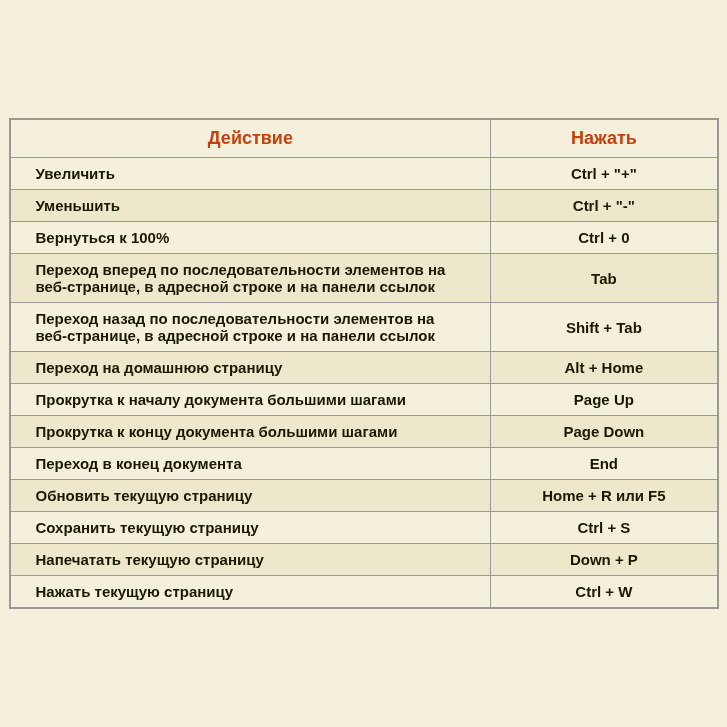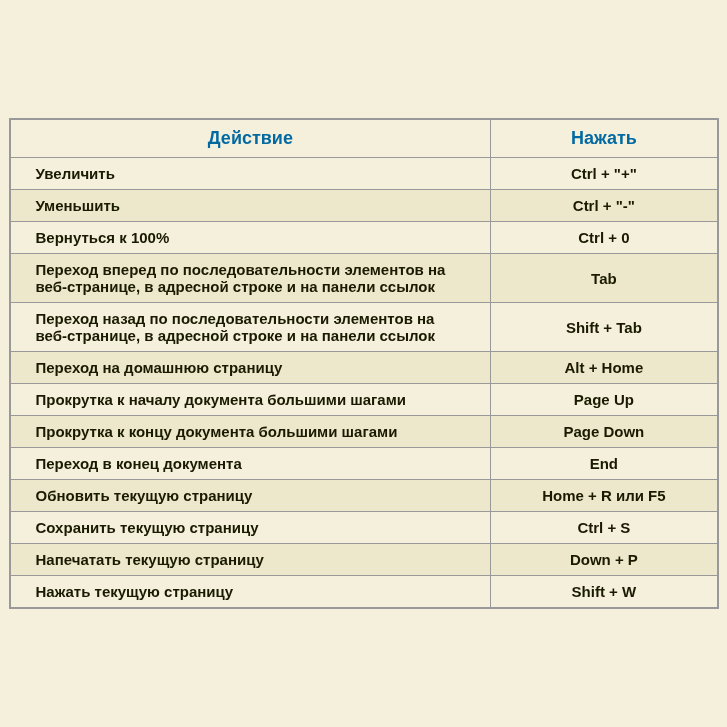--- a/index.html
+++ b/index.html
@@ -20,21 +20,21 @@
       width: 710px;
       border: 1px solid #999;
     }
     table {
       width: 100%;
       border-collapse: collapse;
       background: #f5f0dc;
     }
     thead tr th {
       background: #f5f0dc;
-      color: #0369a1;
+      color: #c2410c;
       font-weight: bold;
       font-size: 18px;
       padding: 8px 12px;
       border: 1px solid #999;
       text-align: center;
     }
     tbody tr td {
       border: 1px solid #999;
       padding: 7px 25px;
       font-size: 15px;
@@ -112,17 +112,17 @@
         <tr>
           <td>Сохранить текущую страницу</td>
           <td>Ctrl + S</td>
         </tr>
         <tr>
           <td>Напечатать текущую страницу</td>
           <td>Down + P</td>
         </tr>
         <tr>
           <td>Нажать текущую страницу</td>
-          <td>Shift + W</td>
+          <td>Ctrl + W</td>
         </tr>
       </tbody>
   </table>
 </div>
 
 </body></html>

